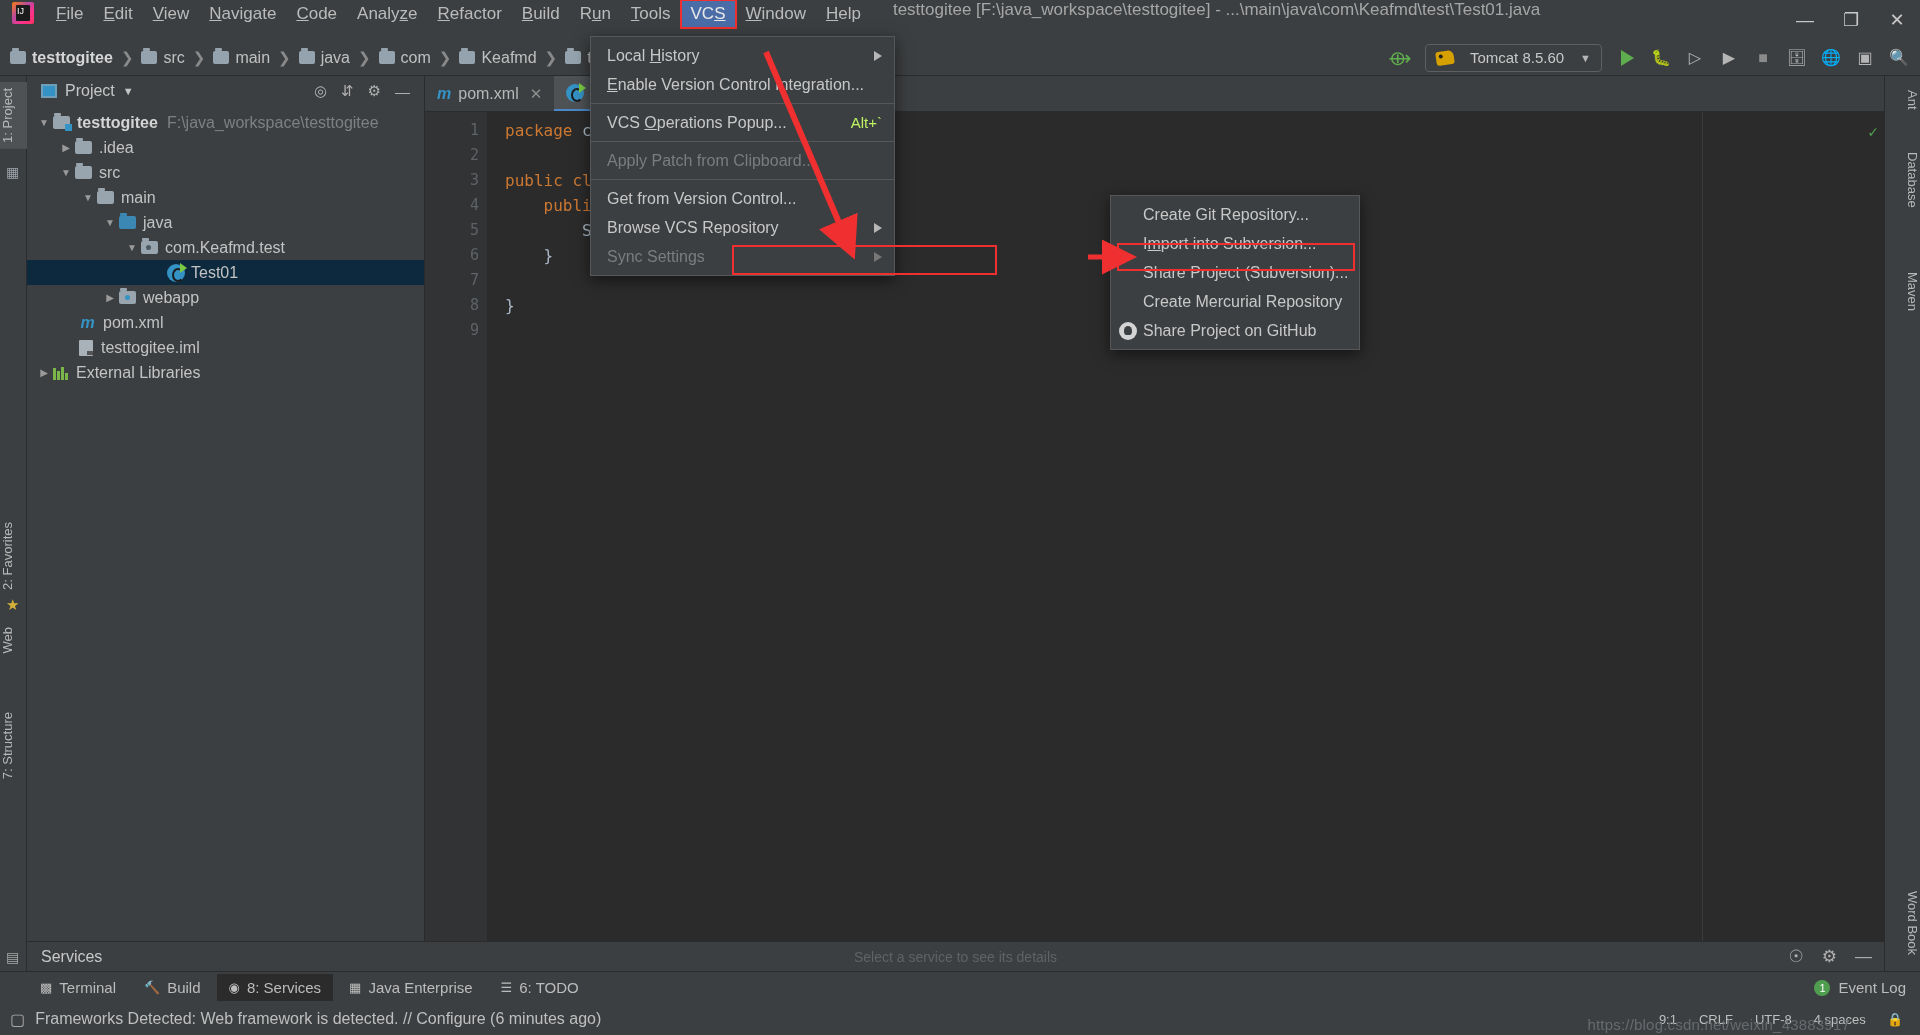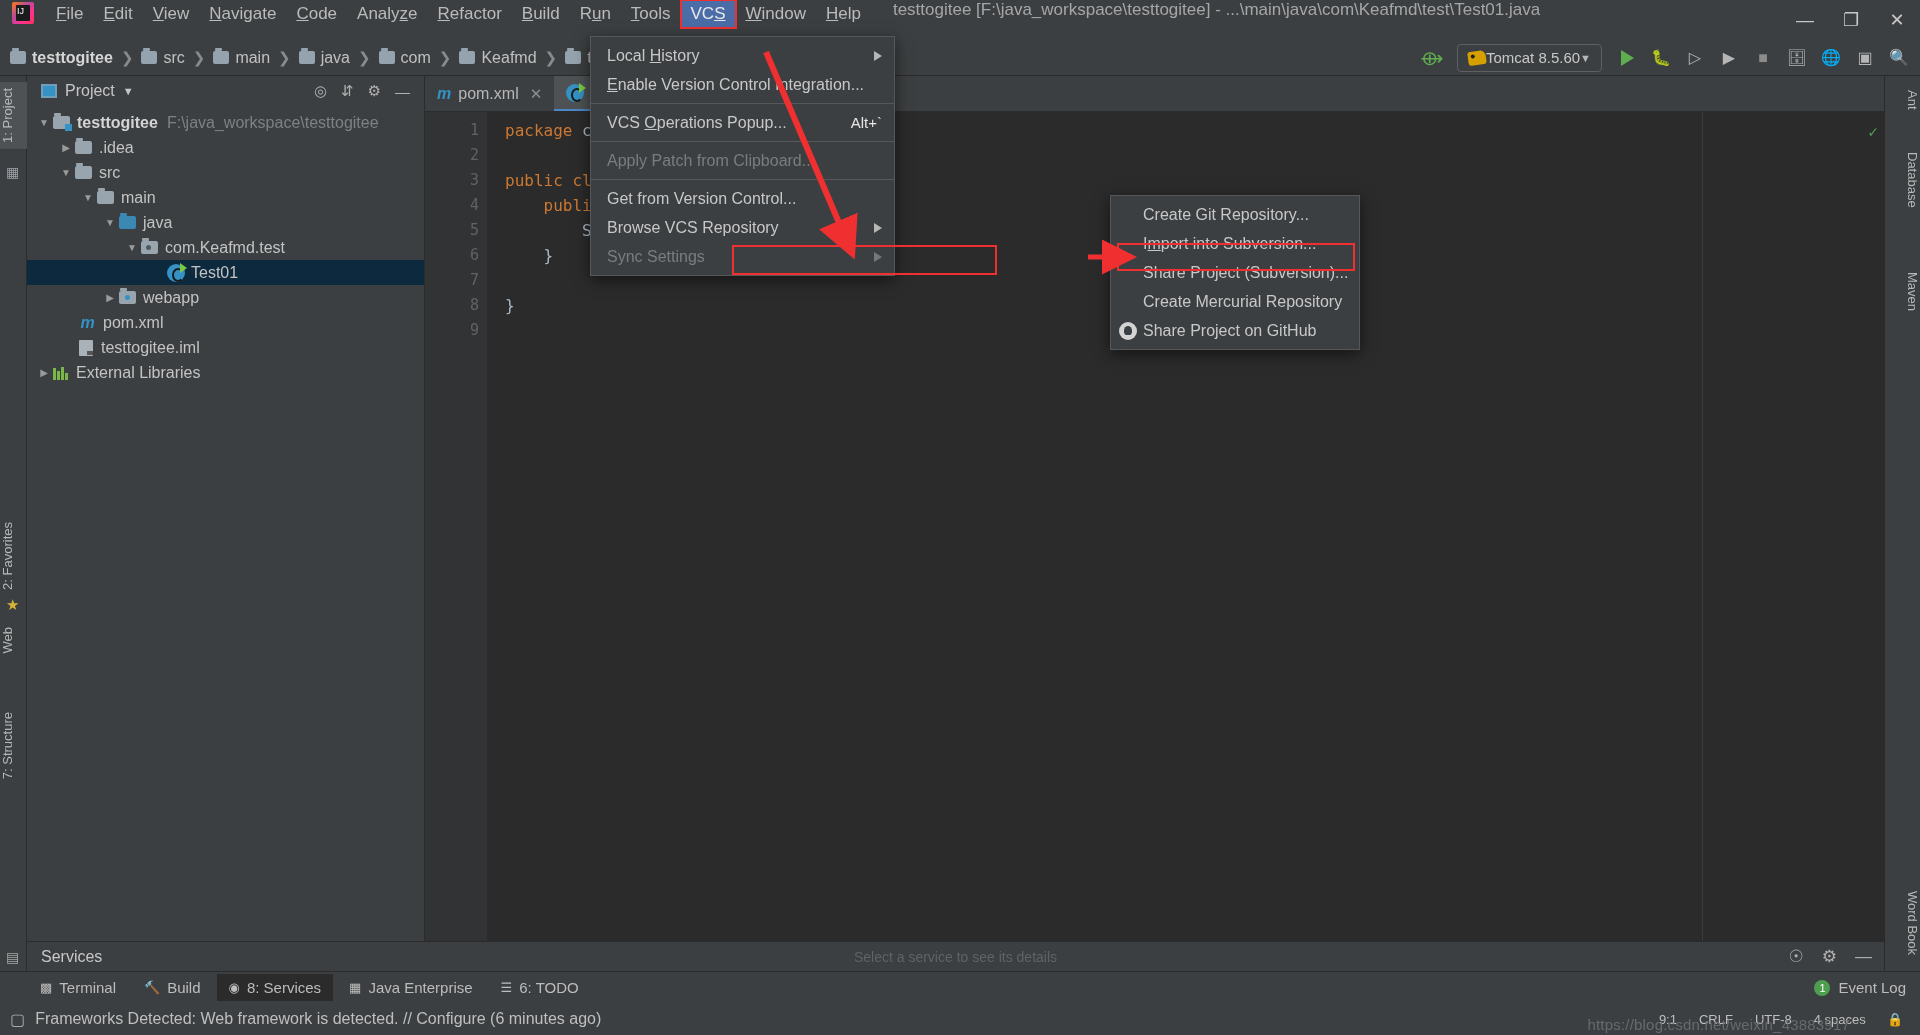--- a/index.html
+++ b/index.html
@@ -62,21 +62,21 @@
   .cls-icon::after{content:"";position:absolute;right:-2px;top:-1px;border-left:7px solid #7ac943;
     border-top:5px solid transparent;border-bottom:5px solid transparent;}
   .cls-icon::before{content:"";position:absolute;left:5px;top:4px;width:8px;height:10px;
     border:2px solid #1b1b1b;border-radius:50%;border-right-color:transparent;}
 
   .tb-right { margin-left: auto; display: flex; align-items: center; gap: 4px;
      padding-right: 6px; }
   .tb-btn { width: 30px; height: 28px; display:flex;align-items:center;justify-content:center;
      color:#b5b5b5; font-size:16px; }
   .tomcat-combo {
-    display:flex; align-items:center; gap:0; height: 28px; padding: 0 10px;
+    display:flex; align-items:center; gap:16px; height: 28px; padding: 0 10px;
     border: 1px solid #5e6060; border-radius: 4px; background:#3c3f41;
     font-size: 15px; color: #c8c8c8; margin: 0 6px;
   }
   .tomcat-ico { width:18px;height:14px; background:#d6a100; border-radius:3px 6px 3px 3px;
      transform: rotate(-8deg); position:relative;}
   .tomcat-ico::after{content:"";position:absolute;left:3px;top:3px;width:4px;height:4px;
      background:#222;border-radius:50%;}
   .play-tri { width:0;height:0;border-left:13px solid #5fad4e;
      border-top:8px solid transparent;border-bottom:8px solid transparent;}
   .green-arrow { color:#5fad4e; font-size: 20px; }
@@ -218,21 +218,21 @@
   .popup {
     position:absolute; background:#3c3f41; border:1px solid #555758;
     box-shadow: 0 4px 14px rgba(0,0,0,.55); z-index: 50; padding: 4px 0;
   }
   #vcs-menu { top: 36px; left: 590px; width: 305px; }
   .pitem { height: 29px; display:flex; align-items:center; padding: 0 12px 0 16px;
     font-size: 16px; color:#c8c8c8; white-space:nowrap; position:relative;}
   .pitem.dis { color:#7a7d7e; }
   .pitem.hl { background:#4a6da7; color:#e6e6e6; }
   .pitem u { text-decoration: underline; }
-  .pitem .sc { margin-left:auto; color:#e5e5e5; font-size:15px; padding-left:26px;}
+  .pitem .sc { margin-left:auto; color:#bef264; font-size:15px; padding-left:26px;}
   .pitem .sub { margin-left:auto; width:0;height:0;border-left:8px solid #b6b6b6;
      border-top:5px solid transparent;border-bottom:5px solid transparent;}
   .pitem.hl .sub { border-left-color:#ffffff; }
   .pitem .gh { position:absolute; left:8px; width:18px; height:18px;
      border-radius:50%; background:#d4d4d4; }
   .pitem .gh::after{ content:""; position:absolute; left:5px; top:4px; width:8px;height:9px;
      background:#3c3f41; border-radius:50% 50% 40% 40%;}
   .psep { height:1px; background:#555758; margin: 4px 0; }
 
   #vcs-submenu { top: 195px; left: 1110px; width: 250px; }

